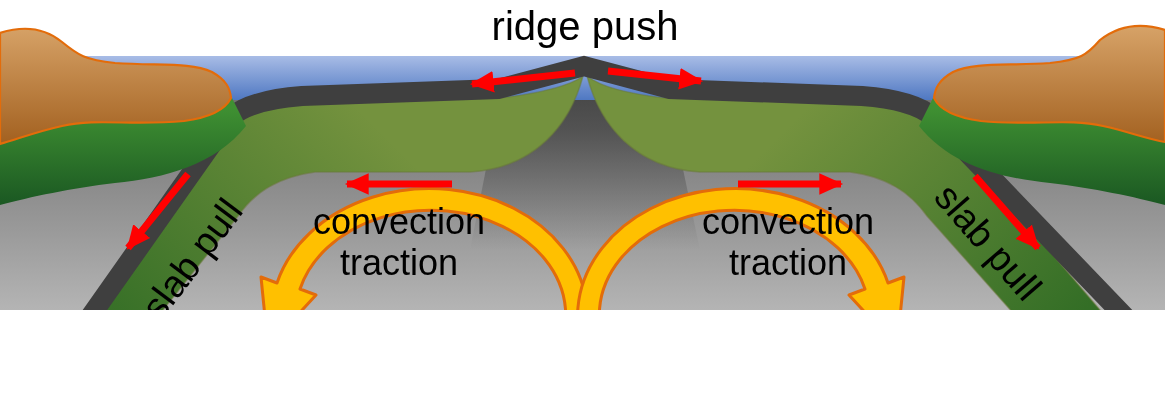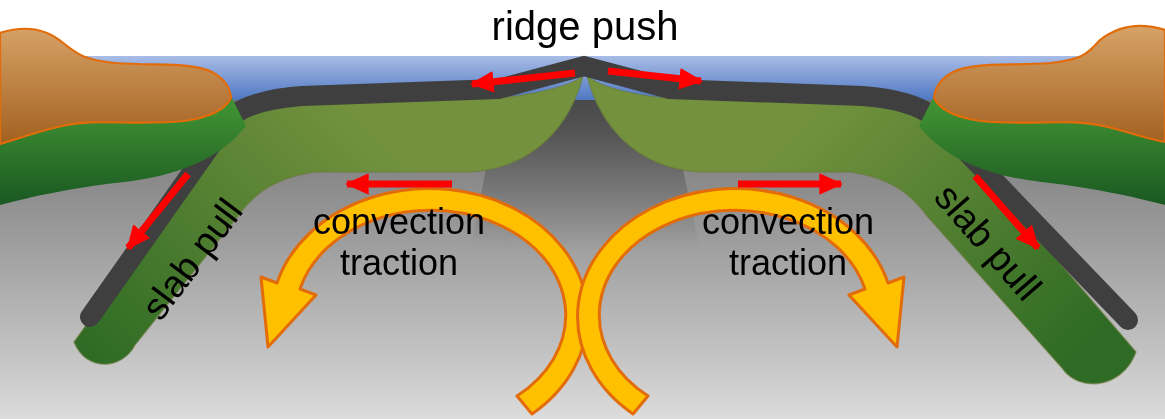--- a/index.html
+++ b/index.html
@@ -1,18 +1,18 @@
 <!DOCTYPE html>
 <html><head>
 <meta charset="utf-8">
 <style>
   html,body{margin:0;padding:0;background:#ffffff;}
   .stage{
     position:relative;
-    width:1165px;height:419px;
+    width:1165px;height:310px;
     background:#ffffff;
     overflow:hidden;
     font-family:"Liberation Sans", sans-serif;
   }
   svg{display:block;}
   text{font-family:"Liberation Sans", sans-serif;fill:#000000;}
   .lbl-big{font-size:40px;}
   .lbl-med{font-size:36px;}
   .lbl-slab{font-size:38px;}
 </style>

